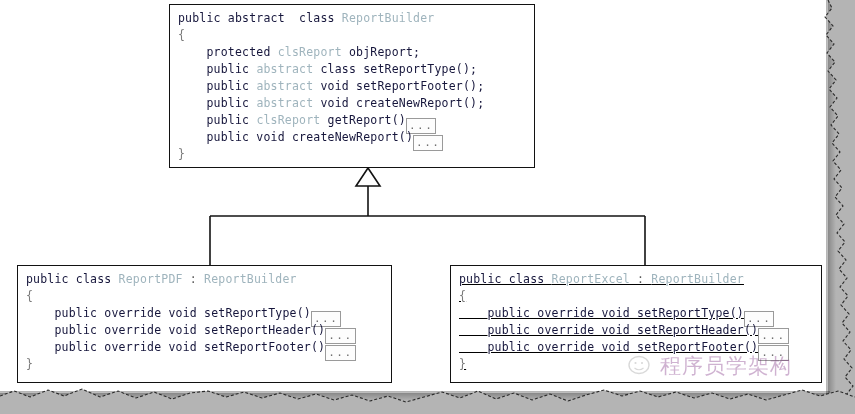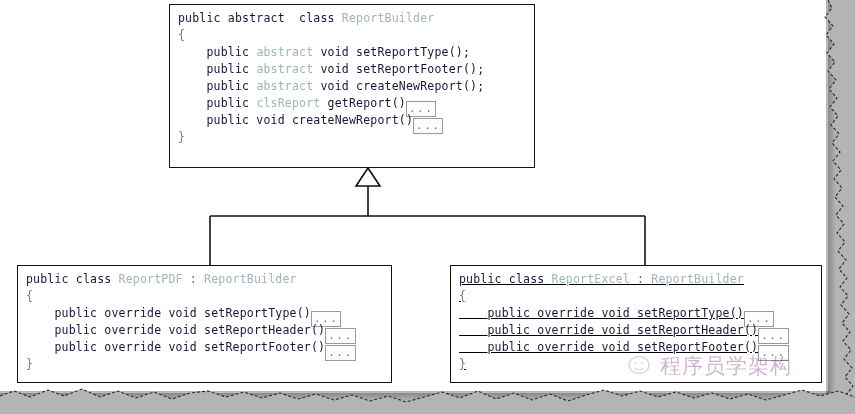--- a/index.html
+++ b/index.html
@@ -178,21 +178,22 @@
     <line x1="210" y1="216" x2="645" y2="216" stroke="#121212" stroke-width="1.6"></line>
 
     <line x1="210" y1="216" x2="210" y2="265" stroke="#121212" stroke-width="1.6"></line>
 
     <line x1="645" y1="216" x2="645" y2="265" stroke="#121212" stroke-width="1.6"></line>
   </svg>
 
   <div class="class-box" id="box-parent">
       <div class="code-line"><span class="kw">public abstract  class </span><span class="type">ReportBuilder</span></div>
       <div class="code-line"><span class="brace">{</span></div>
-      <div class="code-line"><span>    </span><span class="kw">public </span><span class="type">abstract</span><span class="kw"> void setReportType();</span></div>
+      <div class="code-line"><span>    </span><span class="kw">protected </span><span class="type">clsReport</span><span class="kw"> objReport;</span></div>
+      <div class="code-line"><span>    </span><span class="kw">public </span><span class="type">abstract</span><span class="kw"> class setReportType();</span></div>
       <div class="code-line"><span>    </span><span class="kw">public </span><span class="type">abstract</span><span class="kw"> void setReportFooter();</span></div>
       <div class="code-line"><span>    </span><span class="kw">public </span><span class="type">abstract</span><span class="kw"> void createNewReport();</span></div>
       <div class="code-line"><span>    </span><span class="kw">public </span><span class="type">clsReport</span><span class="kw"> getReport()</span><span class="ellipsis-box">...</span></div>
       <div class="code-line"><span>    </span><span class="kw">public void createNewReport()</span><span class="ellipsis-box">...</span></div>
       <div class="code-line"><span class="brace">}</span></div>
     </div>
 
   <div class="class-box" id="box-pdf">
       <div class="code-line"><span class="kw">public class </span><span class="type">ReportPDF</span><span class="punct"> : </span><span class="type">ReportBuilder</span></div>
       <div class="code-line"><span class="brace">{</span></div>

